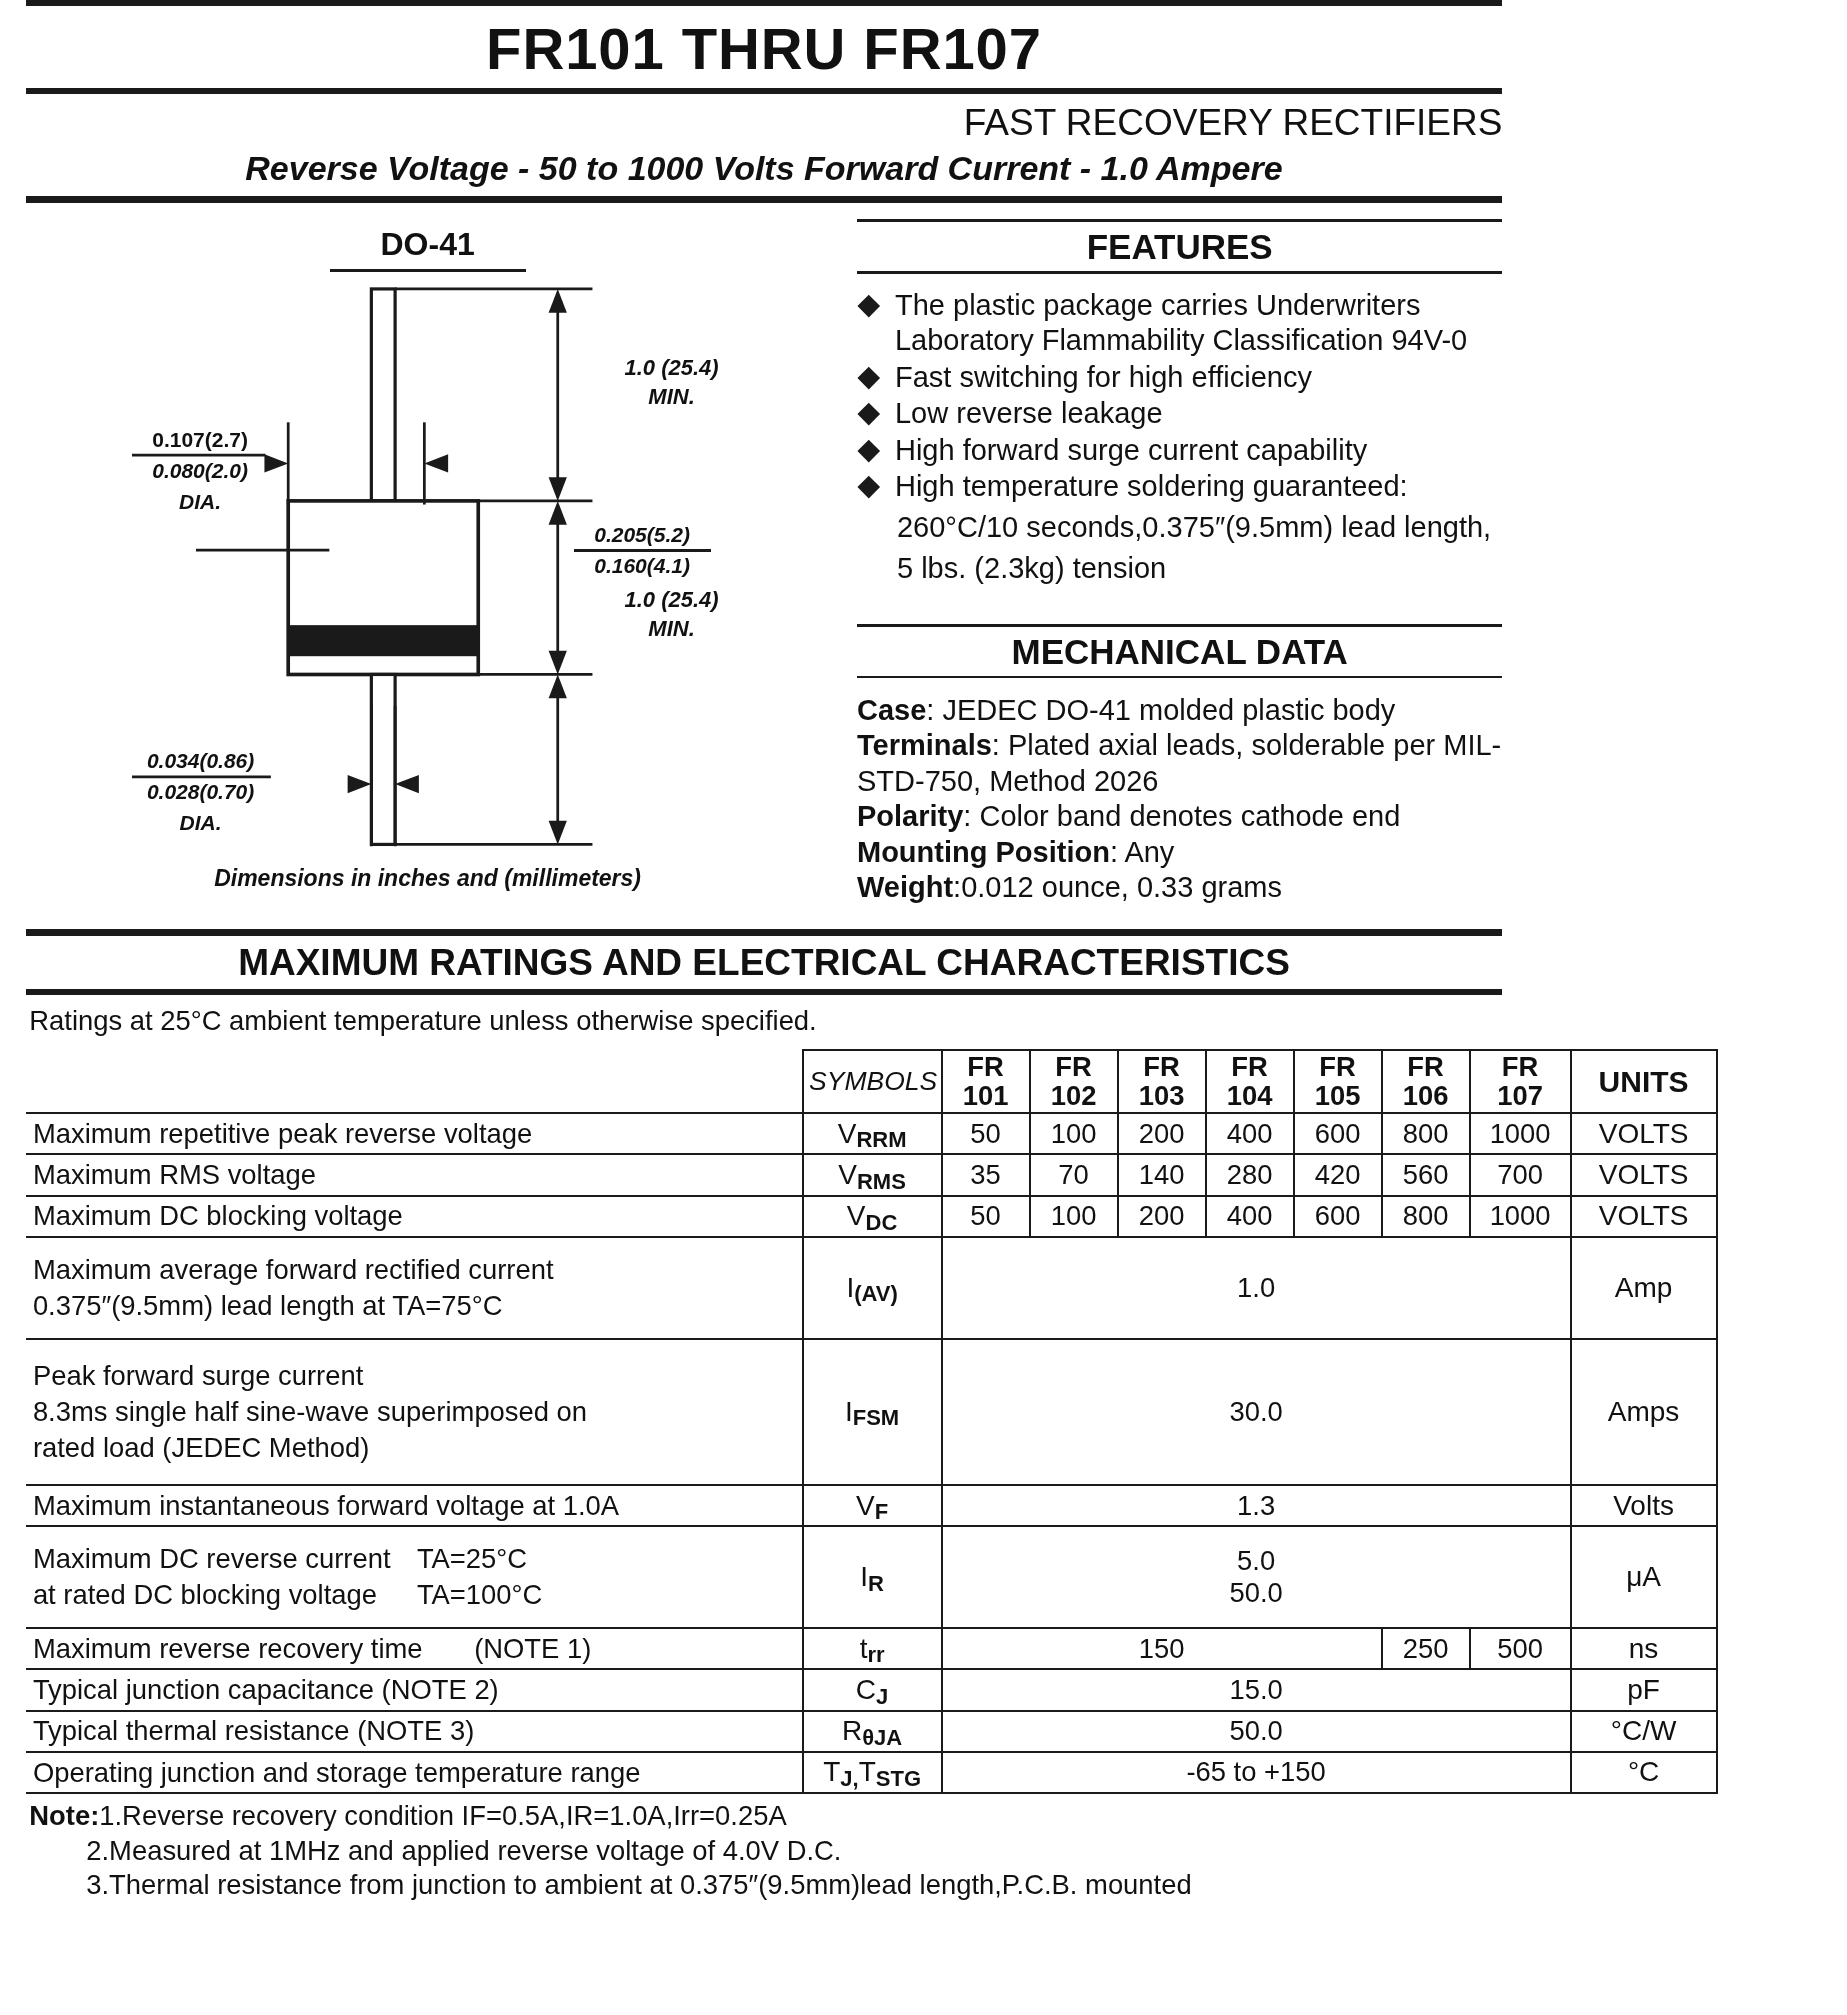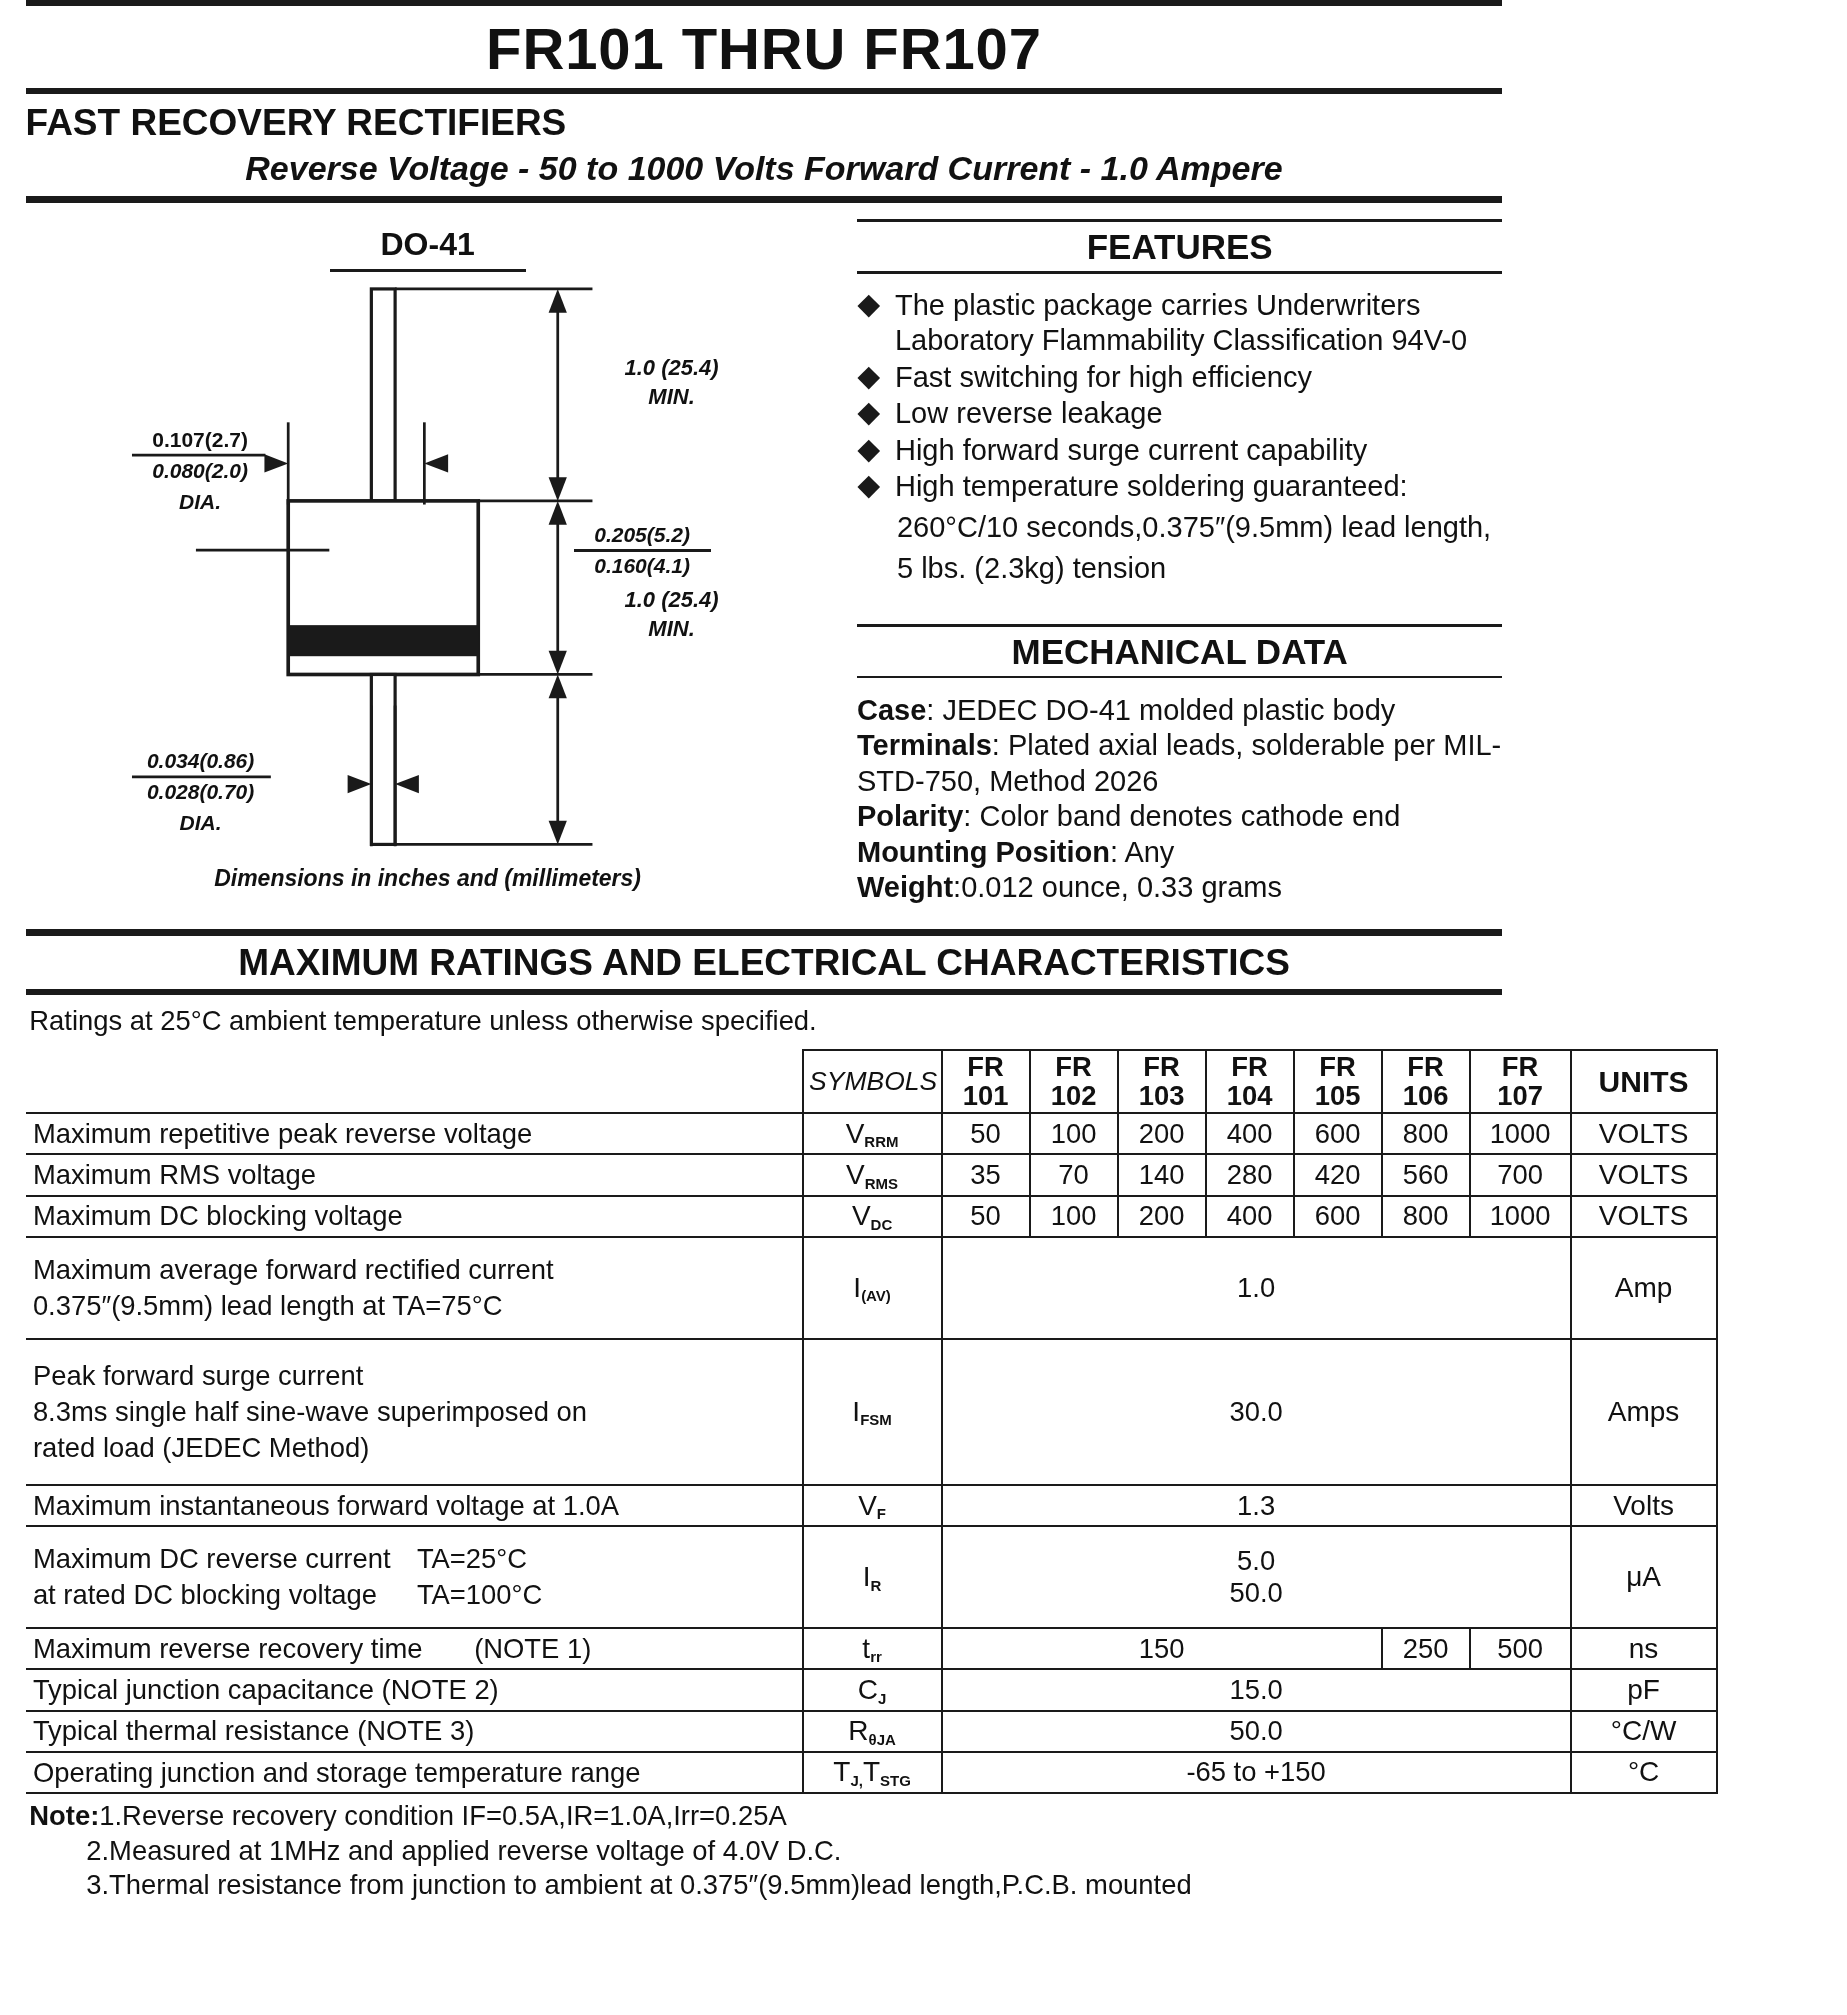--- a/index.html
+++ b/index.html
@@ -21,23 +21,23 @@
   .top-wrap{ padding:0 25.6px; box-sizing:border-box; }
   .title-main{
     text-align:center;
     font-size:58px;
     font-weight:bold;
     letter-spacing:0.9px;
     padding:8.2px 0 6.4px 0;
     font-family:"Liberation Sans", sans-serif;
   }
   .title-sub{
-    text-align:left;
+    text-align:right;
     font-size:37px;
-    font-weight:bold;
+    font-weight:normal;
     padding:7.3px 0 2.7px 0;
   }
   .title-sub2{
     text-align:center;
     font-size:34px;
     font-style:italic;
     font-weight:bold;
     padding:2.7px 0 8.2px 0;
   }
 
@@ -154,21 +154,21 @@
   }
   table.specs td.units{
     font-size:28px;
   }
   table.specs thead td{
     font-weight:bold;
     font-size:27.4px;
     line-height:1.05;
   }
   table.specs thead td.units-h{ font-size:30px; }
-  .sub{ font-size:15px; font-weight:bold; vertical-align:baseline; position:relative; top:4.6px;}
+  .sub{ font-size:22px; font-weight:bold; vertical-align:baseline; position:relative; top:4.6px;}
 
   .notes{
     font-size:27.4px;
     line-height:1.26;
     margin-top:5px;
     padding-left:3.7px;
   }
   .notes b{font-weight:bold;}
   .notes .ln2, .notes .ln3{ padding-left:57px; }
 </style>

